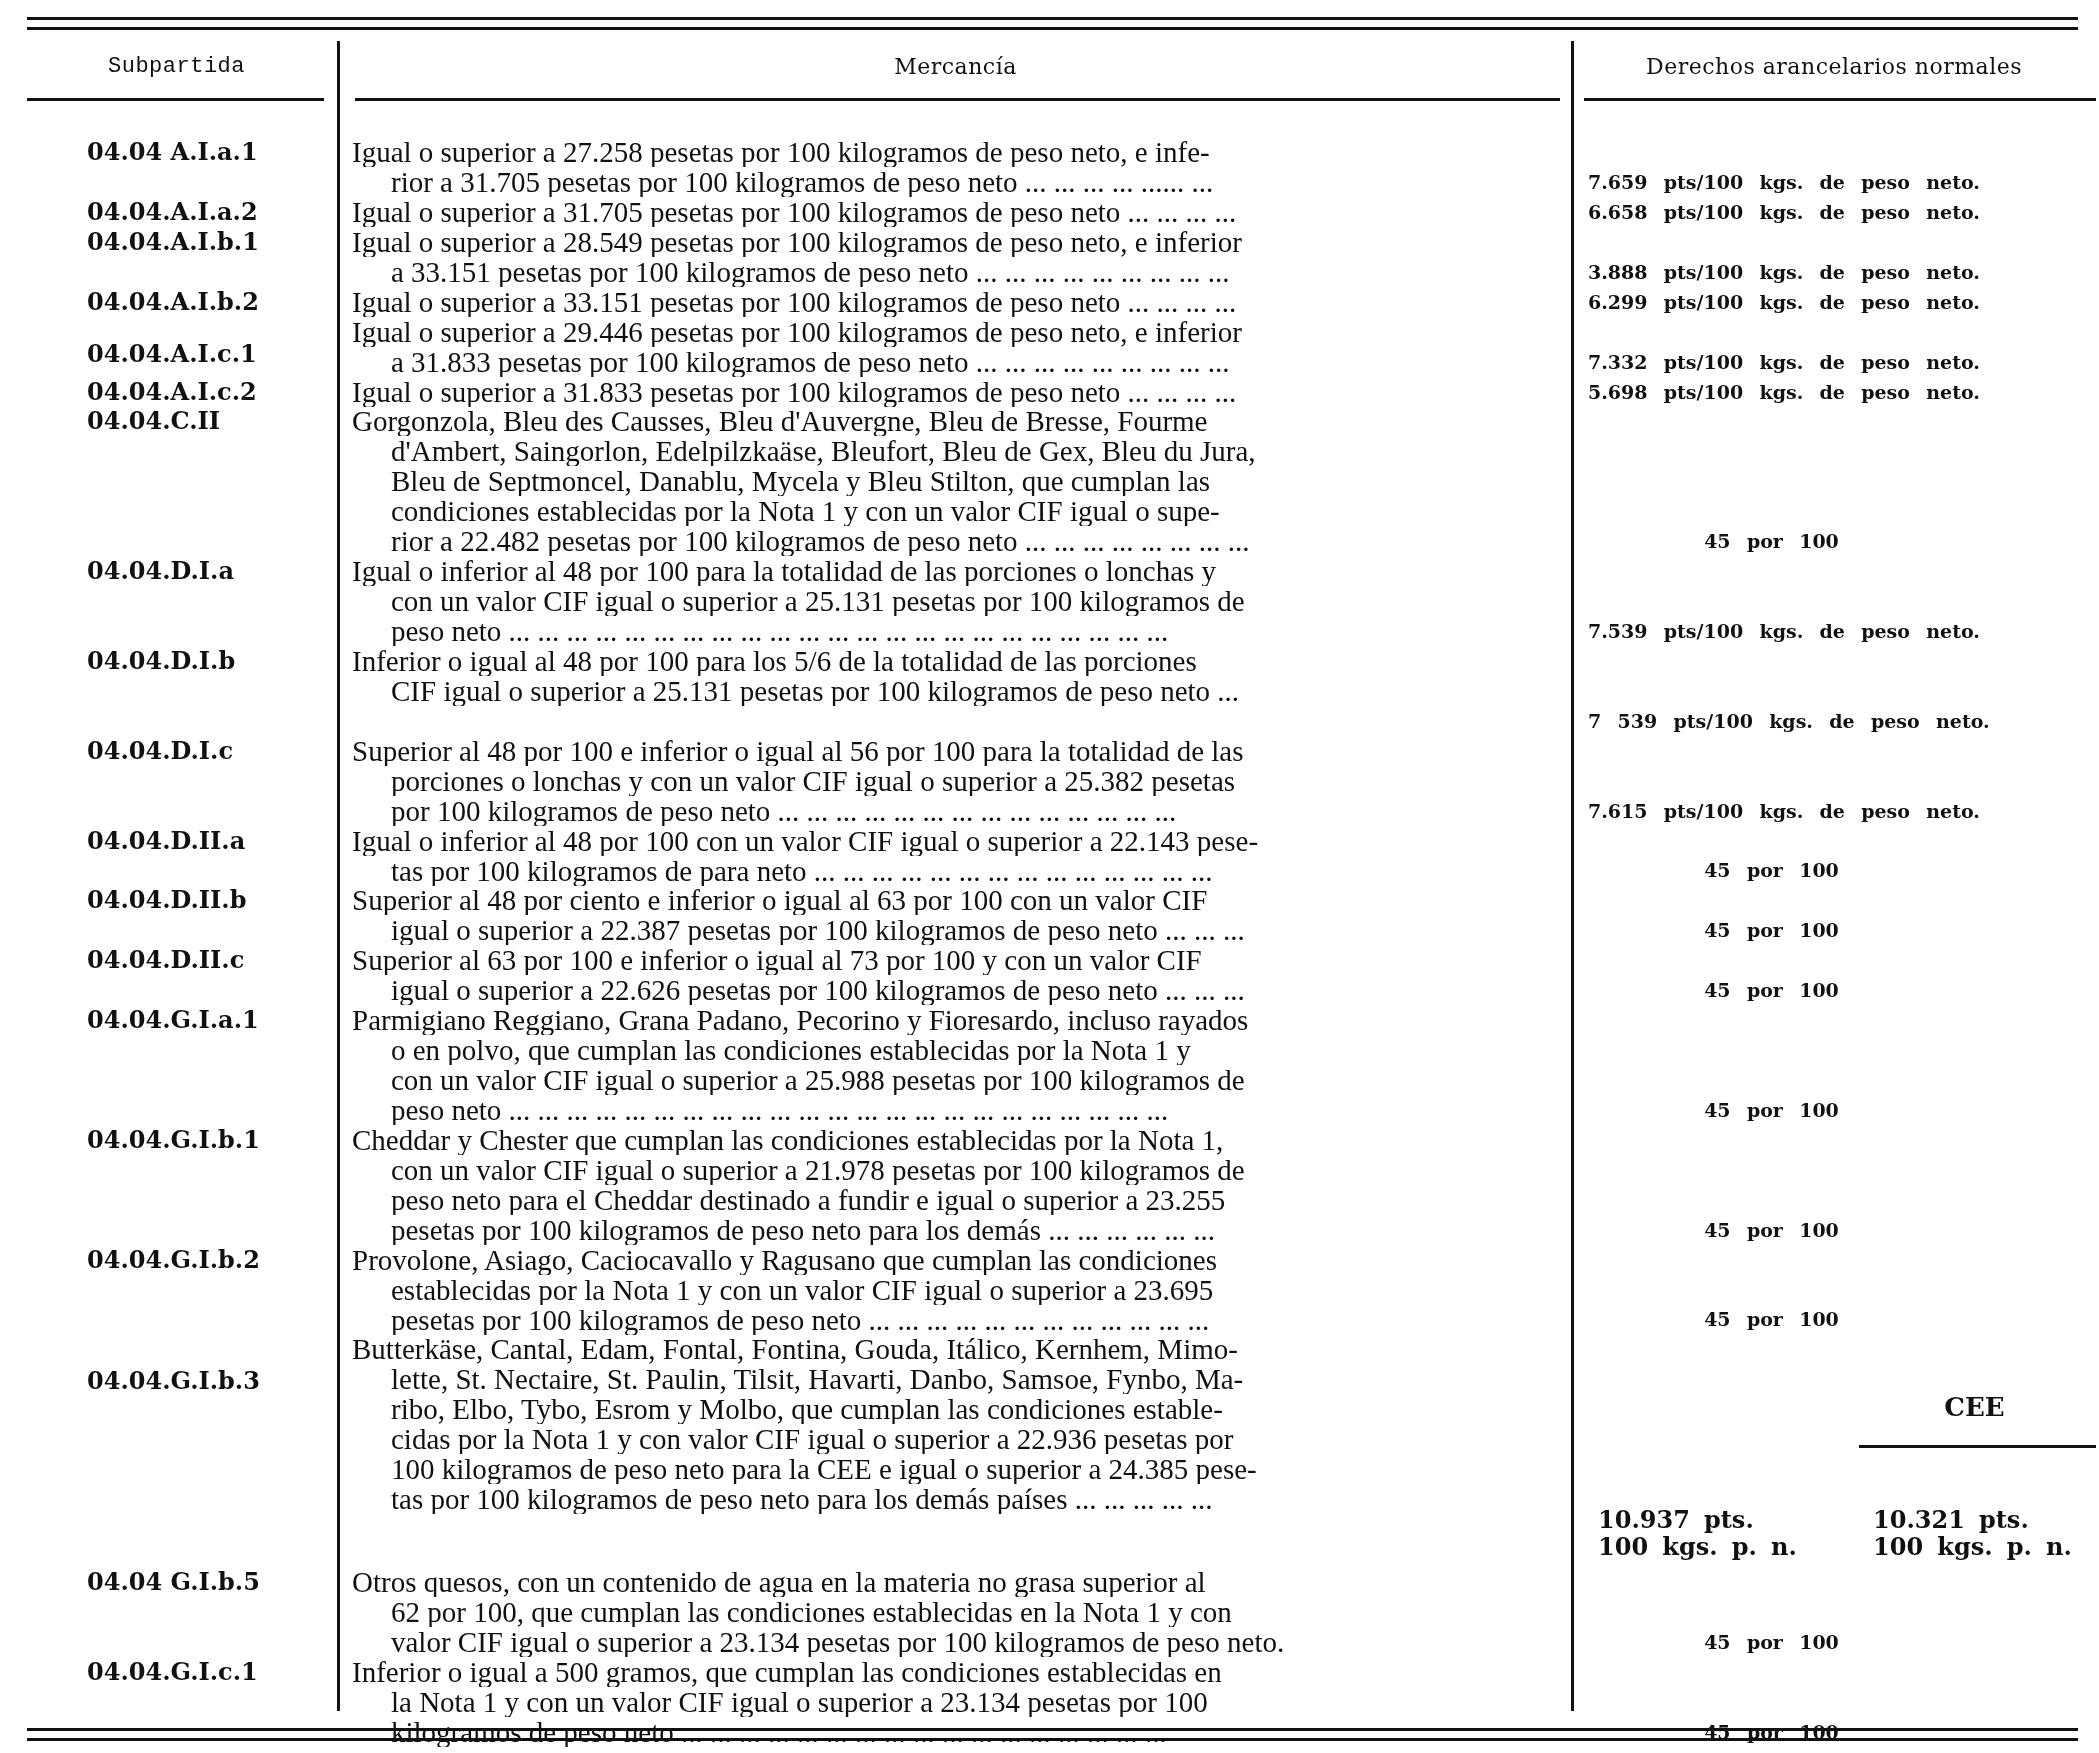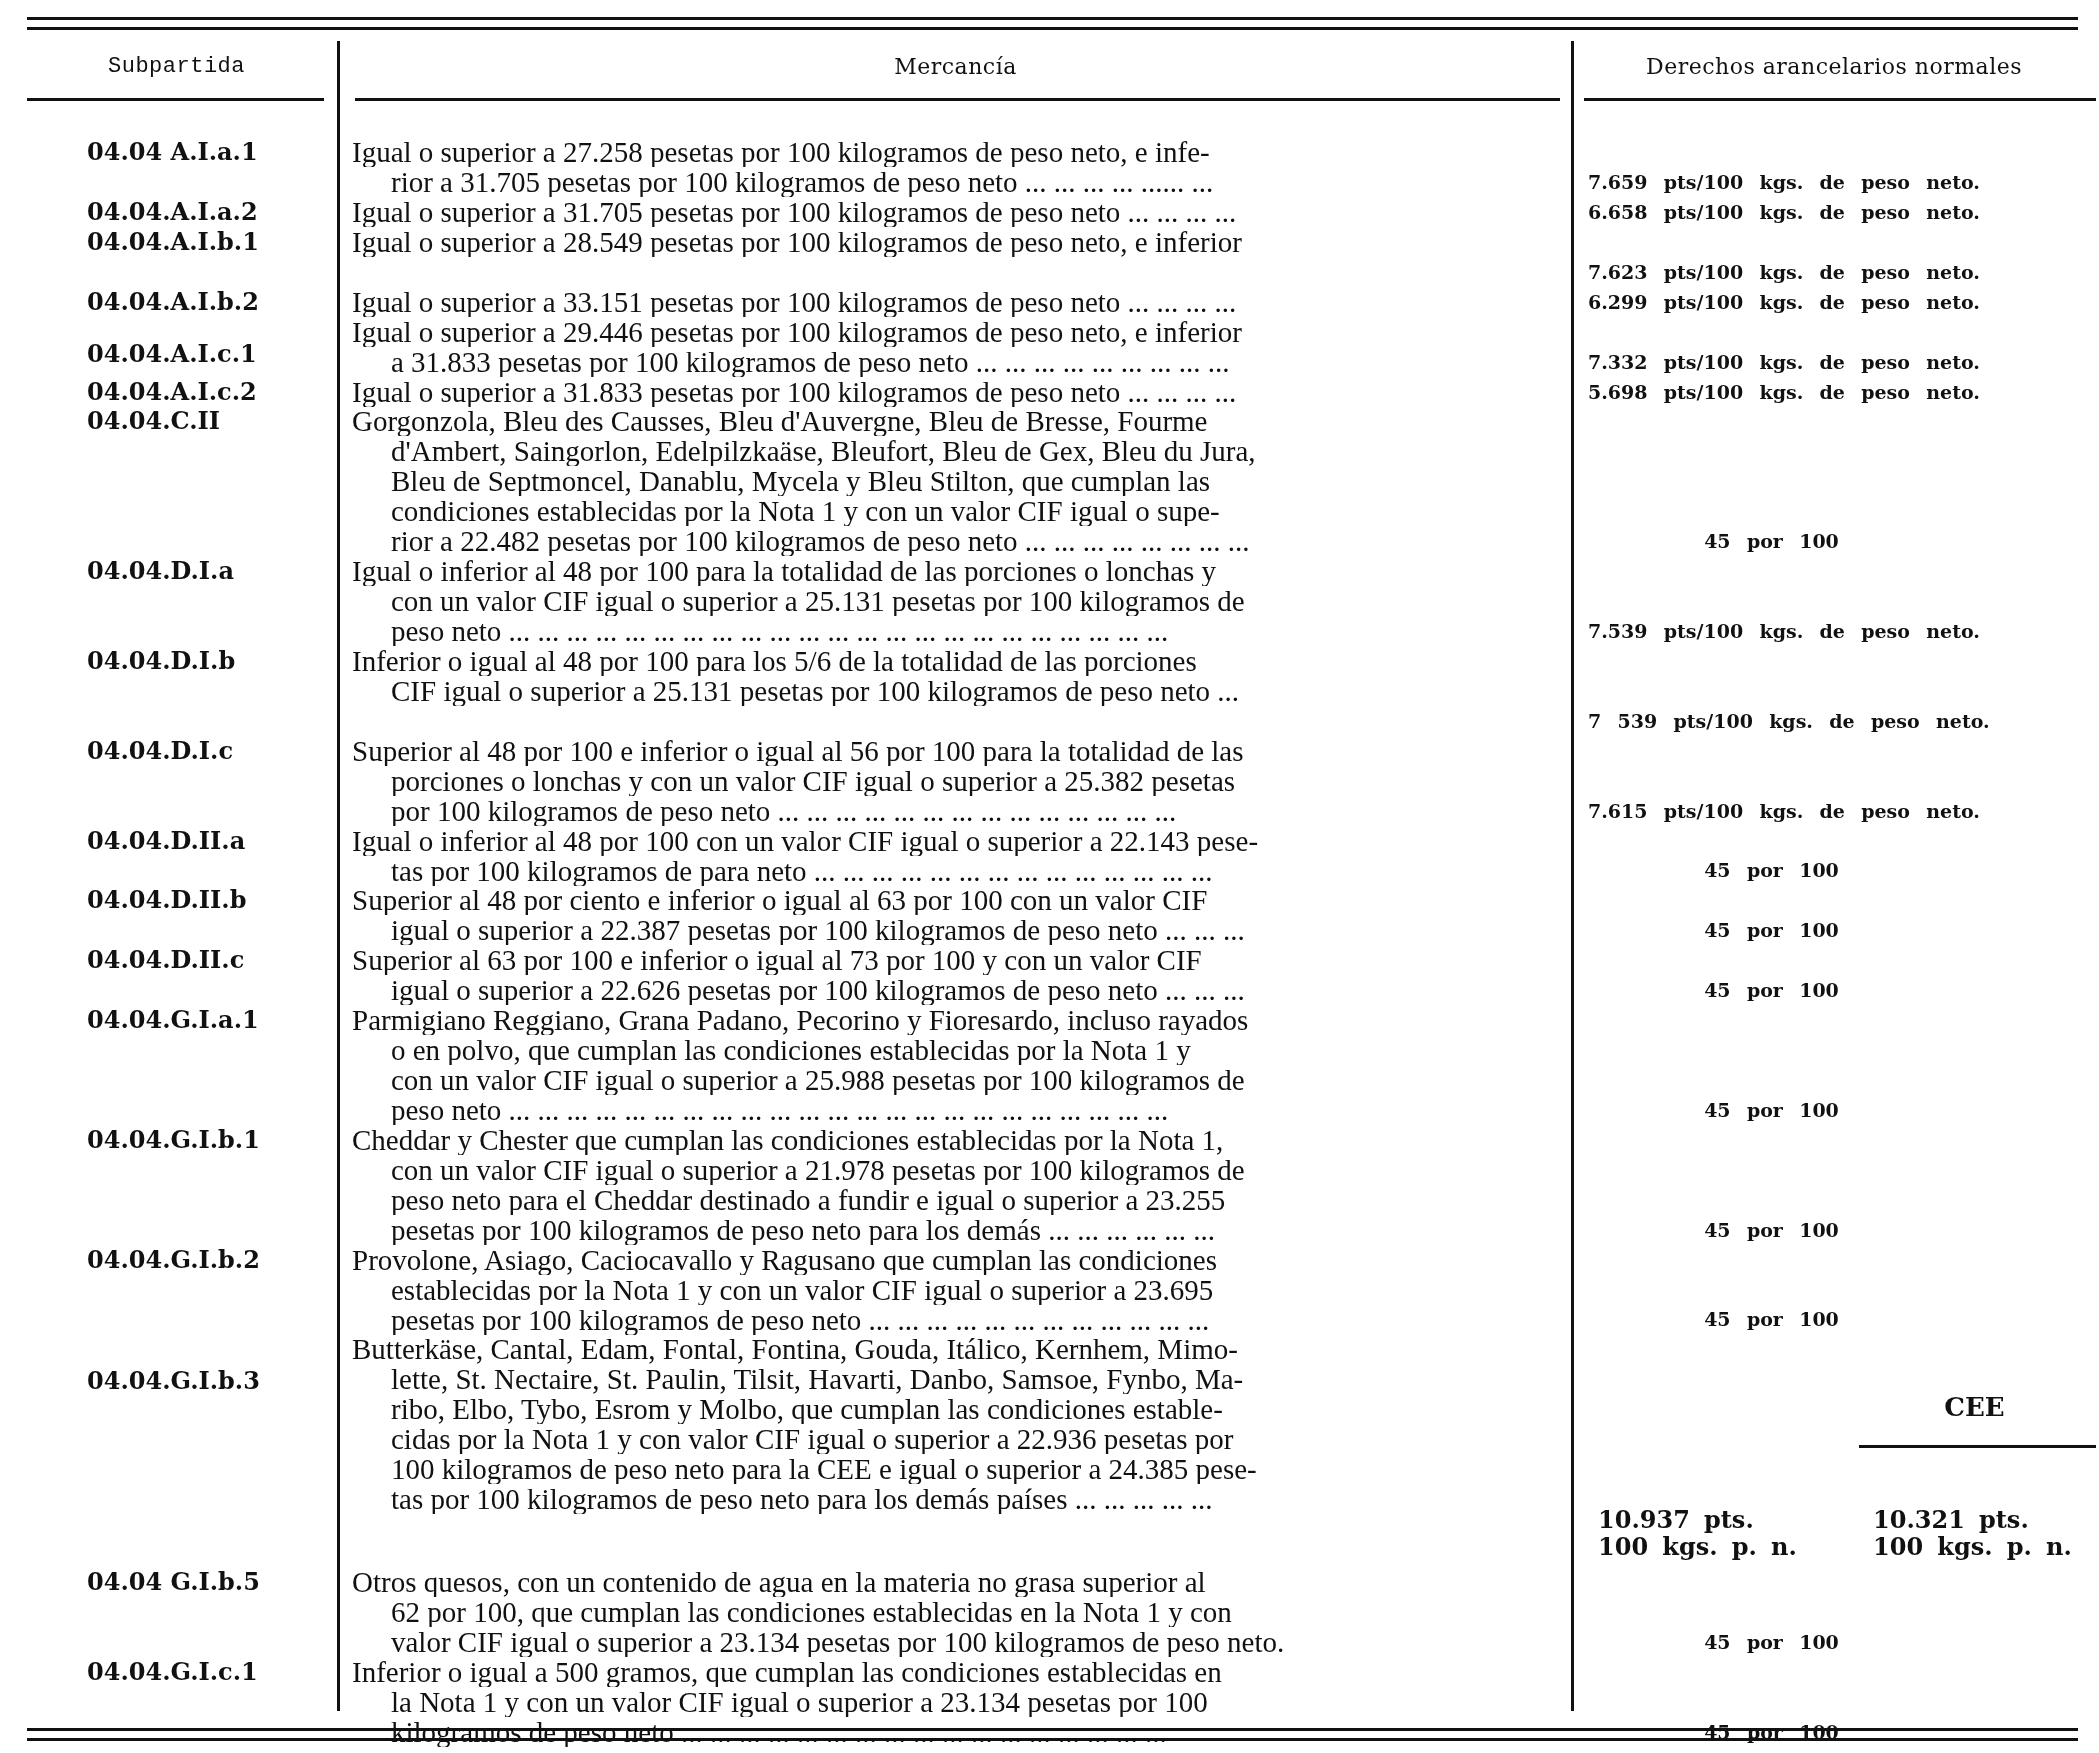--- a/index.html
+++ b/index.html
@@ -46,22 +46,23 @@
     </div>
     <div class="duty" style="top: 167px;">7.659 pts/100 kgs. de peso neto.</div>
     <div class="code" style="top: 197px;">04.04.A.I.a.2</div>
     <div class="desc" style="top: 197px;">
       <span class="ln">Igual o superior a 31.705 pesetas por 100 kilogramos de peso neto ... ... ... ...</span>
     </div>
     <div class="duty" style="top: 197px;">6.658 pts/100 kgs. de peso neto.</div>
     <div class="code" style="top: 227px;">04.04.A.I.b.1</div>
     <div class="desc" style="top: 227px;">
       <span class="ln">Igual o superior a 28.549 pesetas por 100 kilogramos de peso neto, e inferior</span>
+      <span class="ln ind">a 33.151 pesetas por 100 kilogramos de peso neto ... ... ... ... ... ... ... ... ...</span>
     </div>
-    <div class="duty" style="top: 257px;">7.623 pts/100 kgs. de peso neto.</div>
+    <div class="duty" style="top: 257px;">3.888 pts/100 kgs. de peso neto.</div>
     <div class="code" style="top: 287px;">04.04.A.I.b.2</div>
     <div class="desc" style="top: 287px;">
       <span class="ln">Igual o superior a 33.151 pesetas por 100 kilogramos de peso neto ... ... ... ...</span>
     </div>
     <div class="duty" style="top: 287px;">6.299 pts/100 kgs. de peso neto.</div>
     <div class="code" style="top: 317px; margin-top: 22px;">04.04.A.I.c.1</div>
     <div class="desc" style="top: 317px;">
       <span class="ln">Igual o superior a 29.446 pesetas por 100 kilogramos de peso neto, e inferior</span>
       <span class="ln ind">a 31.833 pesetas por 100 kilogramos de peso neto ... ... ... ... ... ... ... ... ...</span>
     </div>

